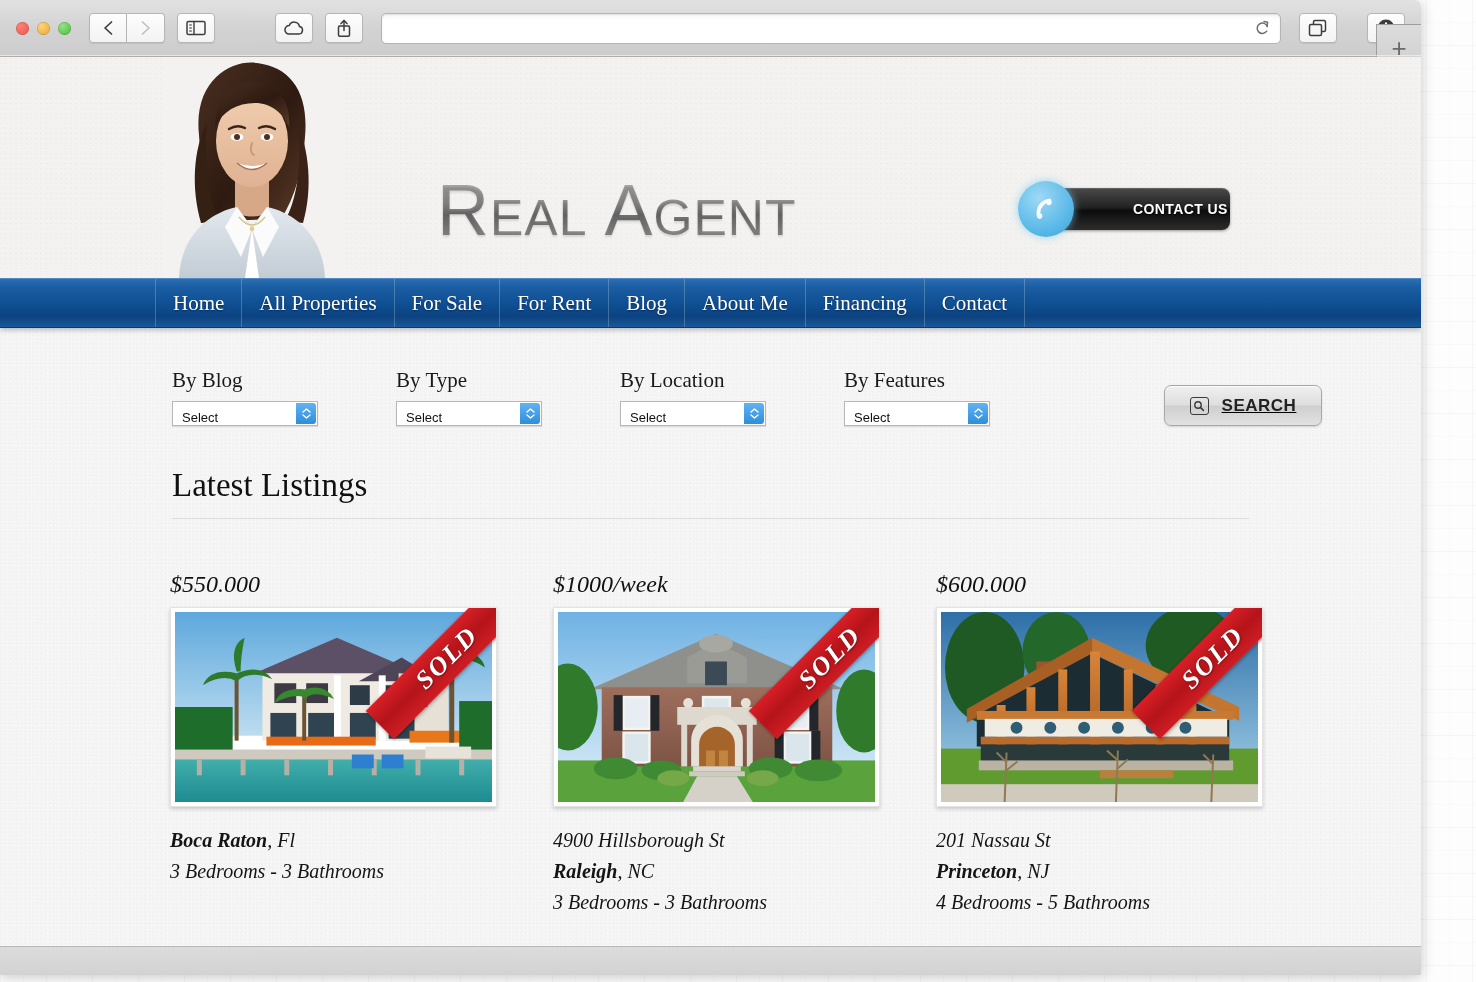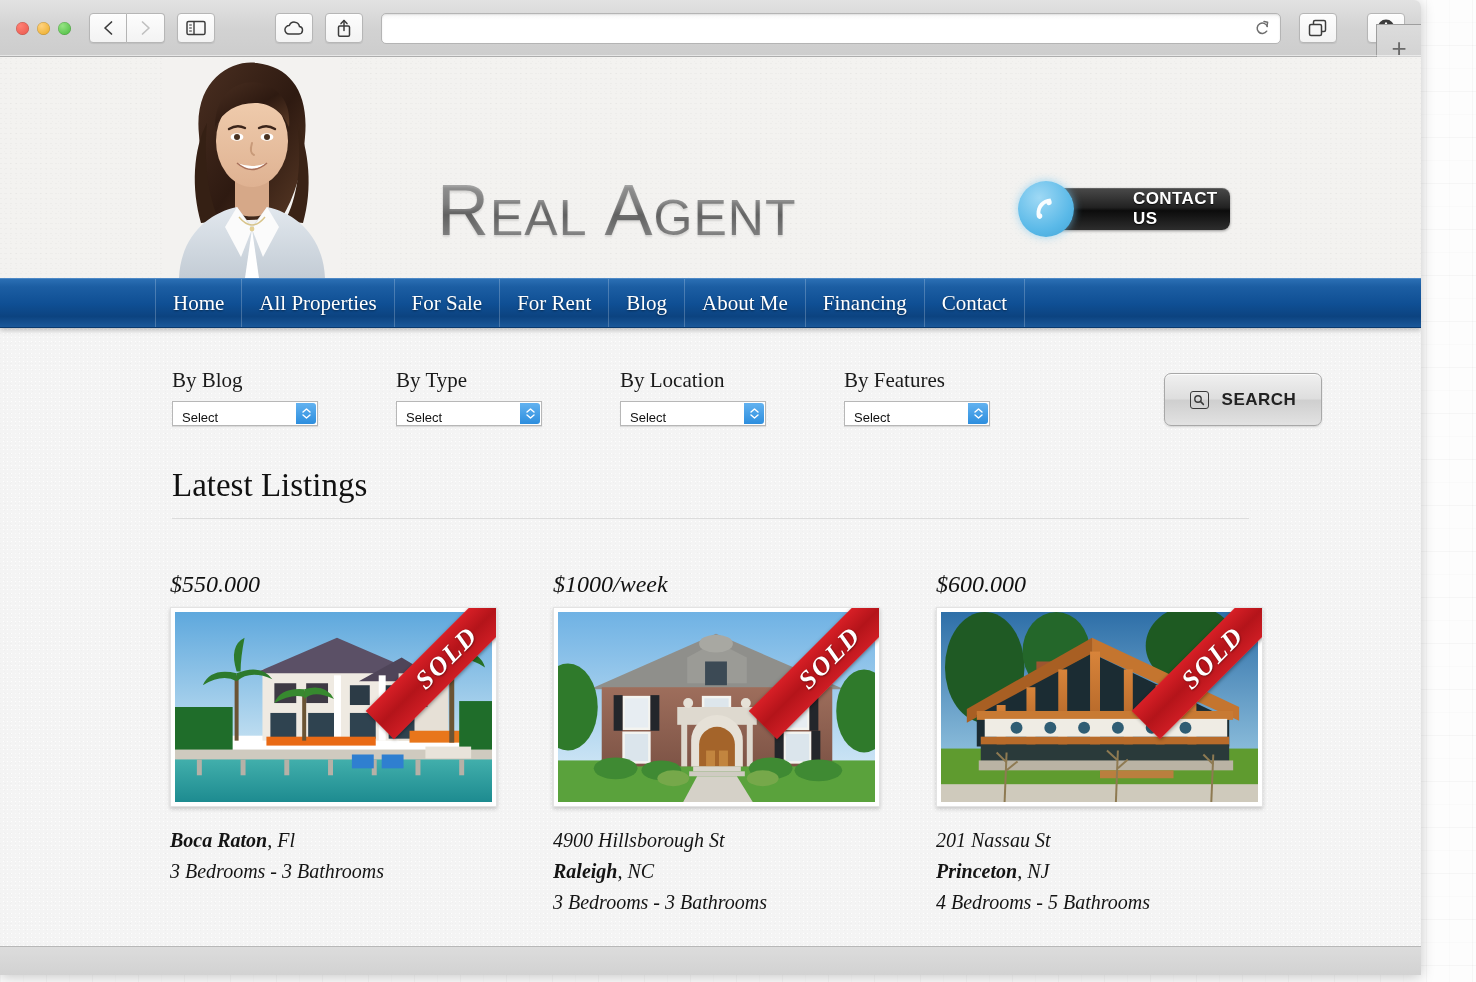--- a/index.html
+++ b/index.html
@@ -181,21 +181,21 @@
     height: 42px;
     border-radius: 8px;
     background: linear-gradient(180deg, #4a4a4a 0%, #222 46%, #0c0c0c 54%, #2d2d2d 100%);
     box-shadow: 0 1px 3px rgba(0,0,0,0.4), inset 0 1px 0 rgba(255,255,255,0.14);
     display: flex;
     align-items: center;
   }
   .contact-btn-label {
     margin-left: 101px;
     color: #fff;
-    font-size: 17px;
+    font-size: 14px;
     font-weight: bold;
     letter-spacing: 0.4px;
     text-shadow: 0 1px 1px rgba(0,0,0,0.8);
   }
   .phone-circle {
     position: absolute;
     left: -14px;
     top: -7px;
     width: 56px;
     height: 56px;
@@ -269,29 +269,30 @@
     align-items: center;
     justify-content: center;
     gap: 1px;
     color: #fff;
   }
   .chev { width: 9px; height: 5px; }
 
   .search-btn {
     margin-left: 96px;
     width: 158px;
-    height: 53px;
+    height: 41px;
     background: linear-gradient(180deg, #f0f0f0 0%, #dedede 48%, #cfcfcf 52%, #e2e2e2 100%);
     border: 1px solid #a8a8a8;
     border-radius: 7px;
     box-shadow: 0 1px 2px rgba(0,0,0,0.14), inset 0 1px 0 rgba(255,255,255,0.8);
     display: flex;
     align-items: center;
     justify-content: center;
     gap: 13px;
+    text-decoration: underline;
   }
   .search-icon-box {
     width: 19px; height: 18px;
     border: 1.6px solid #3a3a3a;
     border-radius: 3px;
     display: flex; align-items: center; justify-content: center;
     color: #3a3a3a;
   }
   .search-label {
     font-size: 17px;

